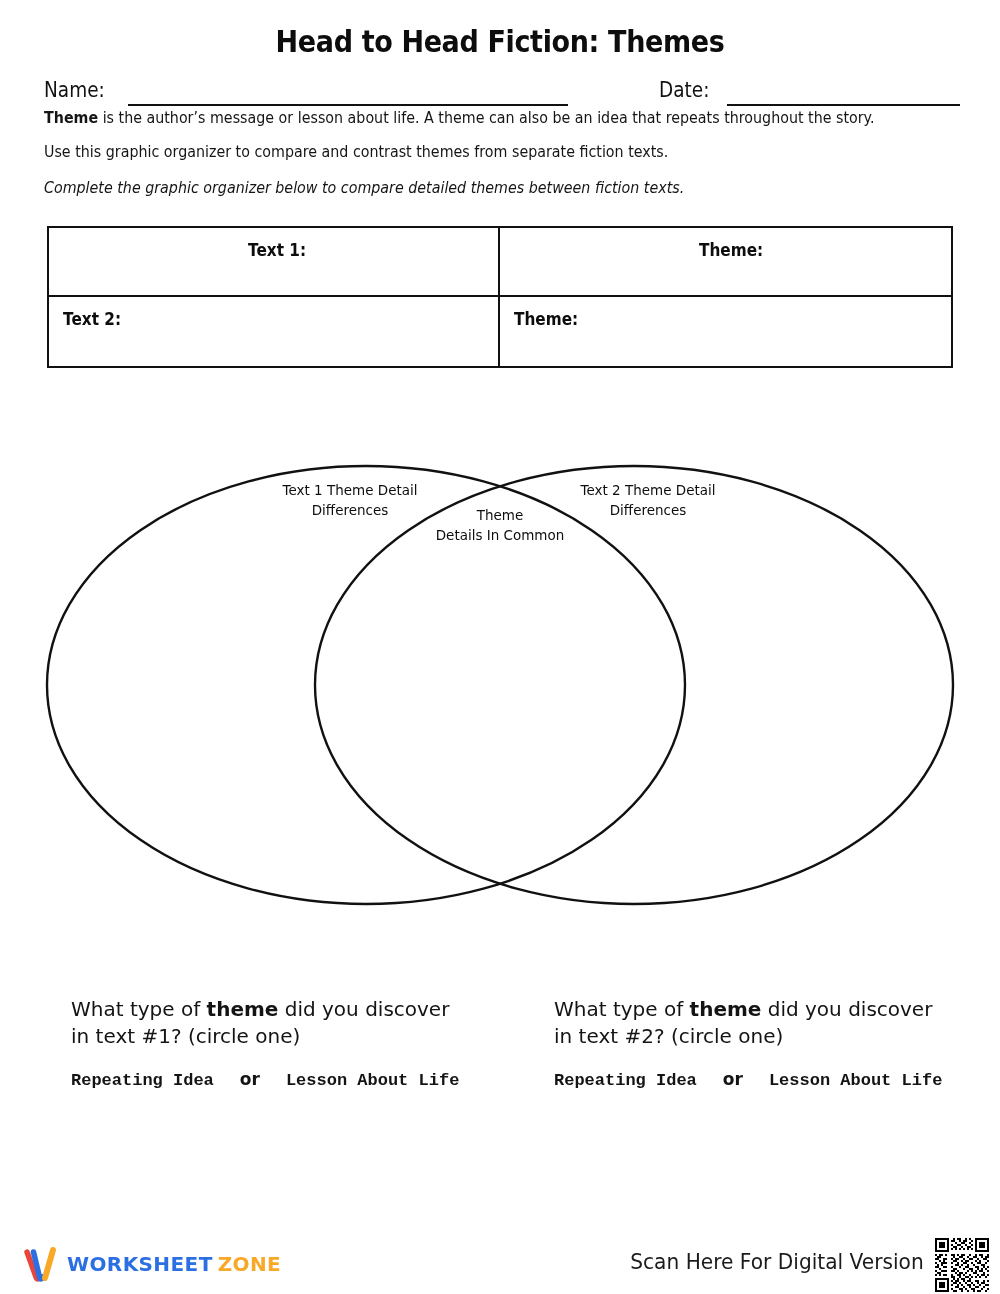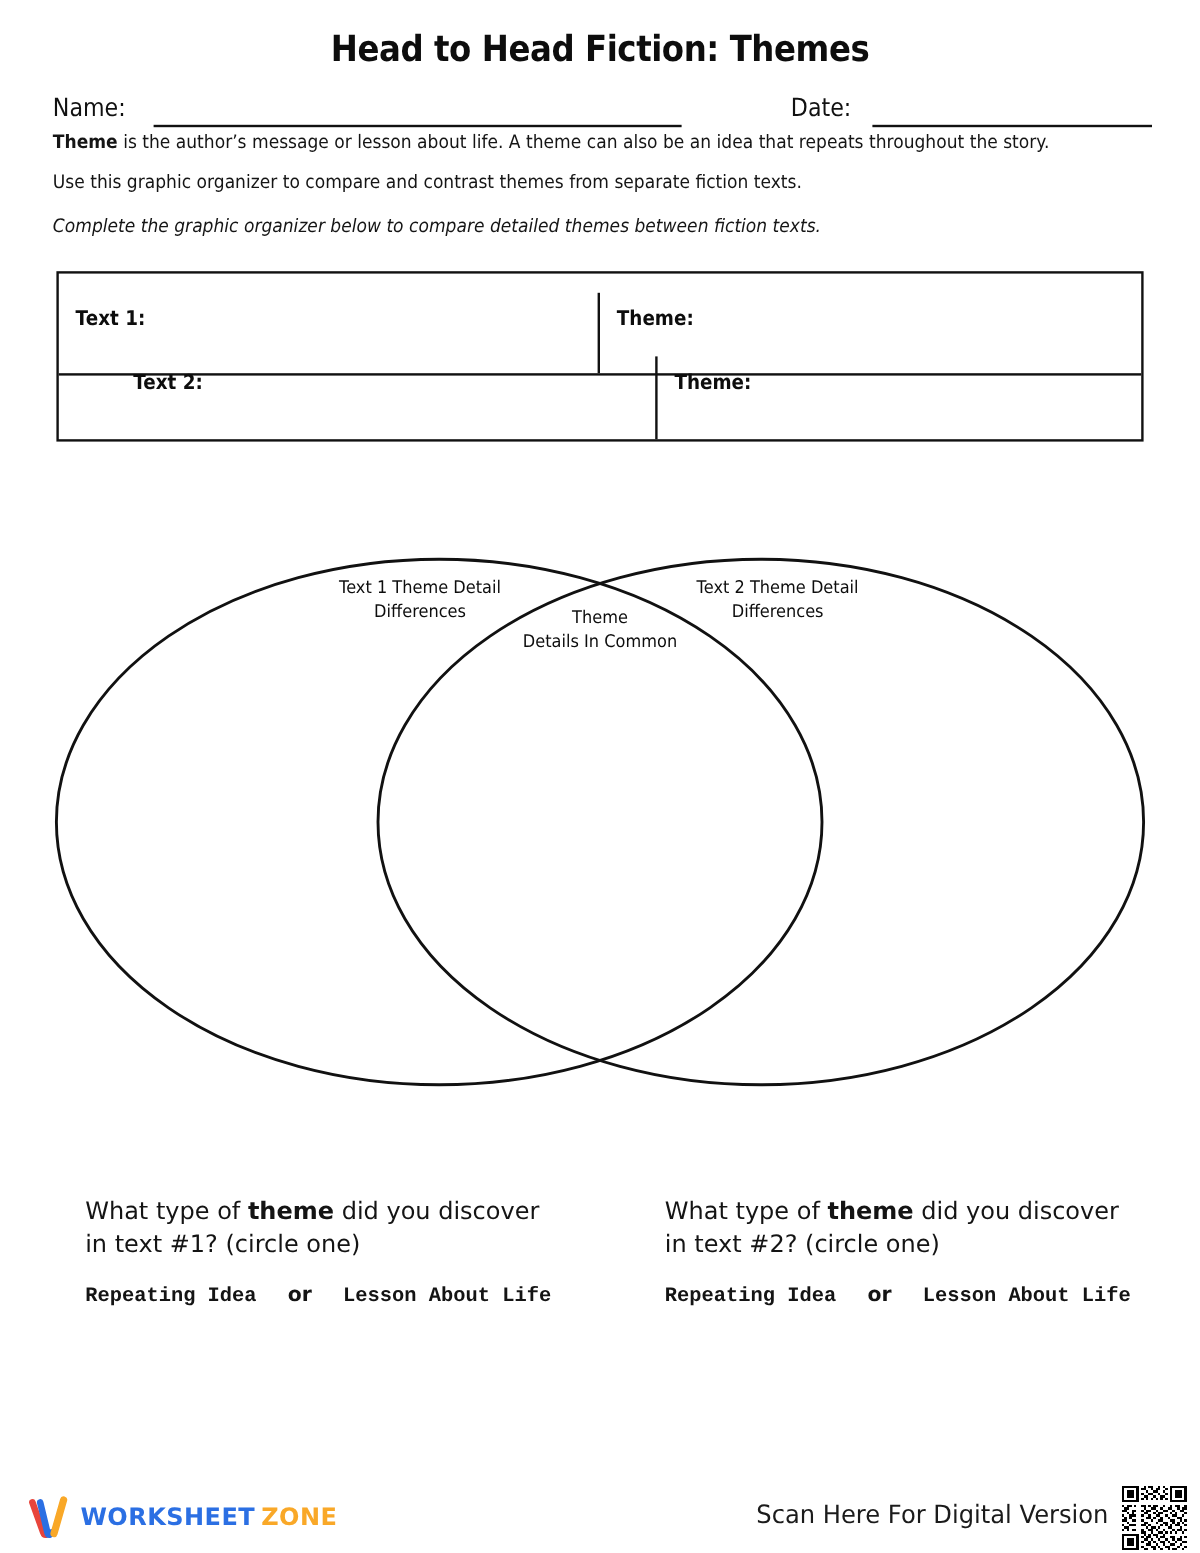--- a/index.html
+++ b/index.html
@@ -96,22 +96,22 @@
     border: 2.5px solid #111;
     box-sizing: border-box;
   }
   .tbl-row {
     position: absolute;
     left: 0;
     width: 100%;
     height: 50%;
     box-sizing: border-box;
   }
-  .tbl-row.r1 { top: 16px; border-bottom: 2.5px solid #111; }
-  .tbl-row.r2 { top: 50%; margin-left: 48px; }
+  .tbl-row.r1 { top: 0; border-bottom: 2.5px solid #111; text-align: center; }
+  .tbl-row.r2 { top: 50%; }
   .tbl-cell {
     position: absolute;
     top: 0;
     height: 100%;
     box-sizing: border-box;
     font-family: "DejaVu Sans", sans-serif;
     font-weight: bold;
     font-size: 17px;
     color: #0d0d0d;
     padding: 12px 0 0 14px;

